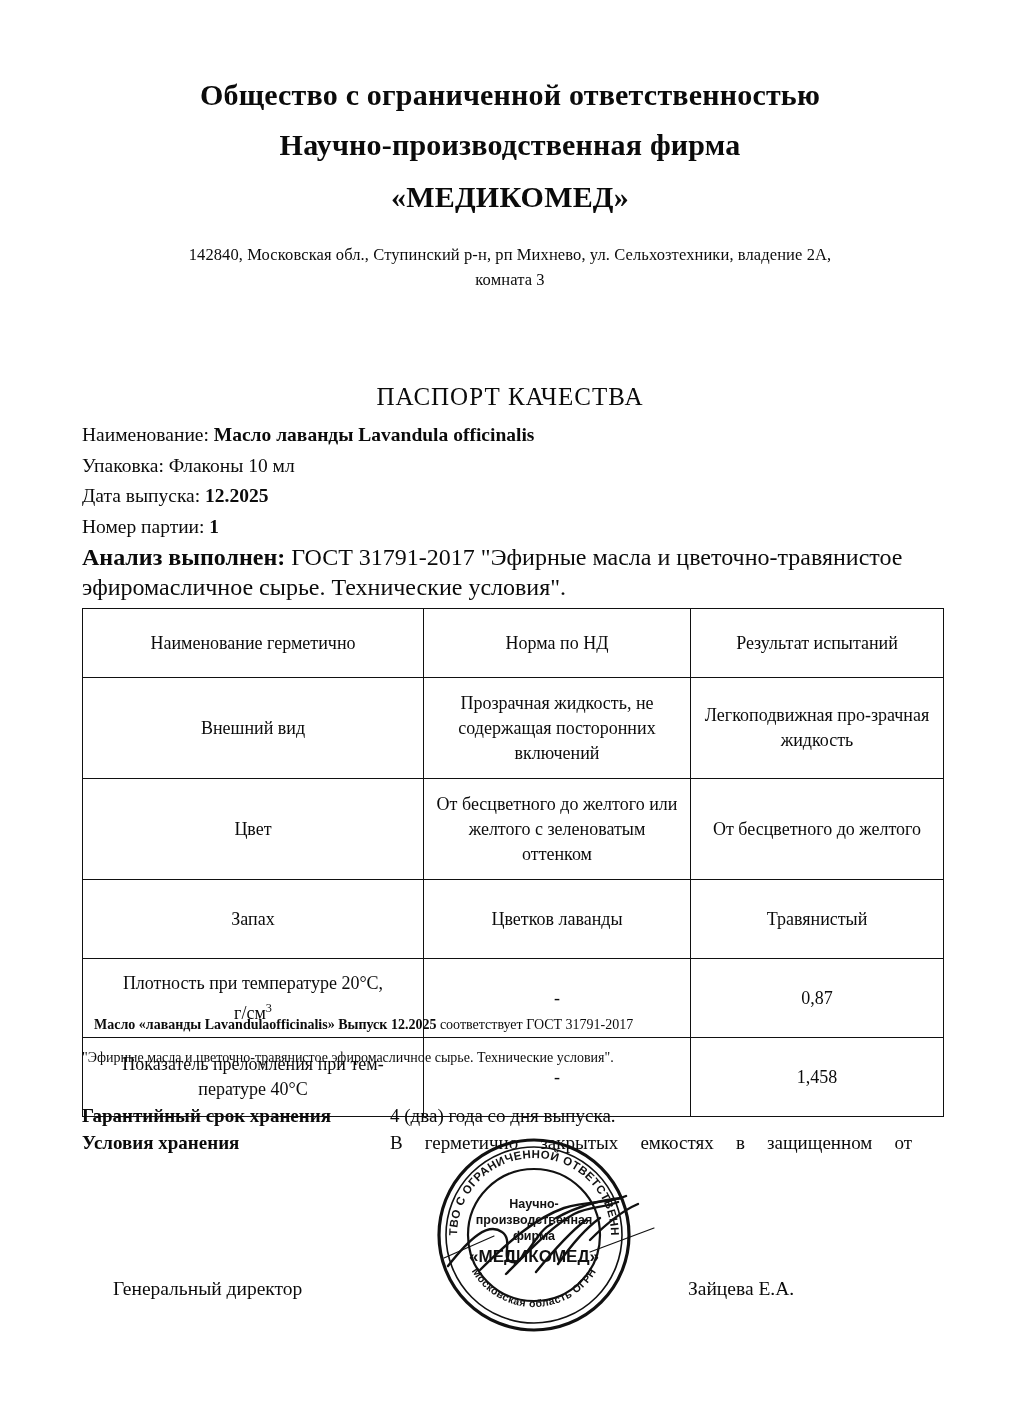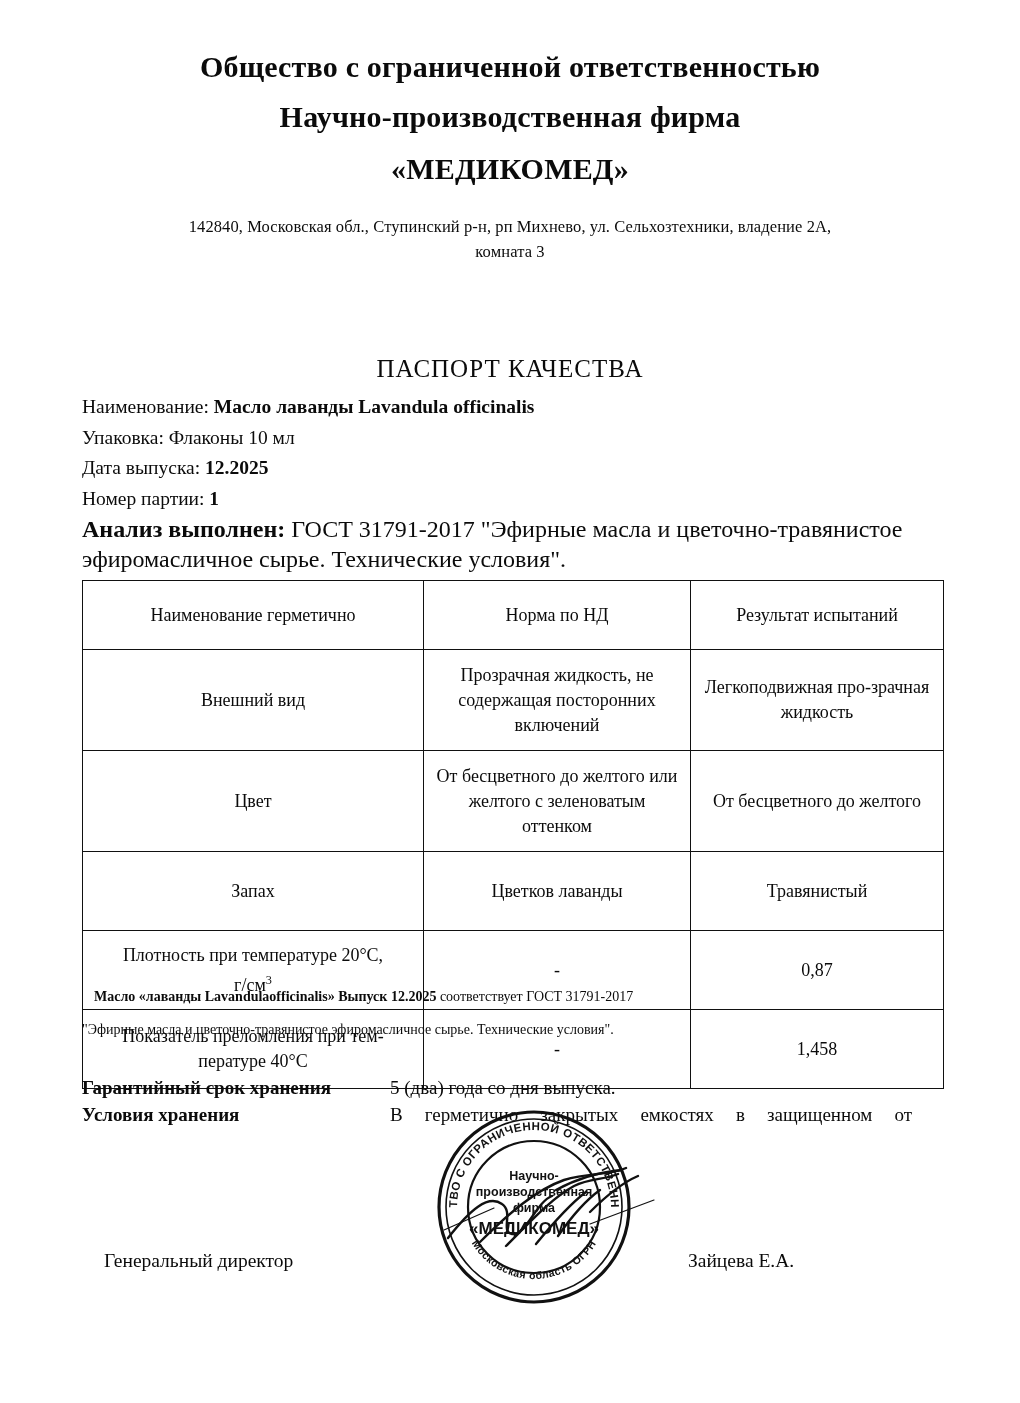--- a/index.html
+++ b/index.html
@@ -14,20 +14,21 @@
     position: relative;
     font-family: "Liberation Serif", "DejaVu Serif", serif;
     color: #0b0b0b;
     overflow: hidden;
   }
 
   .page {
     position: absolute;
     inset: 0;
     background: #ffffff;
+    margin-top: 28px;
   }
 
   
   .letterhead {
     position: absolute;
     left: 0;
     top: 44px;
     width: 1020px;
     text-align: center;
   }
@@ -152,21 +153,21 @@
   
   .sign-row {
     position: absolute;
     left: 0;
     top: 1250px;
     width: 1020px;
     font-size: 19.5px;
   }
   .sign-title {
     position: absolute;
-    left: 104px;
+    left: 113px;
     top: 0;
   }
   .sign-name {
     position: absolute;
     left: 688px;
     top: 0;
   }
 
   
   .stamp {
@@ -279,21 +280,21 @@
       <span class="b">Масло «лаванды Lavandulaofficinalis»  Выпуск</span>
       <span class="b">12.2025</span>
       <span>соответствует ГОСТ 31791-2017</span>
     </div>
     <div>"Эфирные масла и цветочно-травянистое эфиромасличное сырье. Технические условия".</div>
   </div>
 
   <div class="storage">
     <div class="storage-grid">
       <div class="storage-label">Гарантийный срок хранения</div>
-      <div class="storage-text">5 (два) года со дня выпуска.</div>
+      <div class="storage-text">4 (два) года со дня выпуска.</div>
       <div class="storage-label">Условия хранения</div>
       <div class="storage-text justify">В герметично закрытых емкостях в защищенном от</div>
     </div>
   </div>
 
   <div class="stamp">
     <svg width="198" height="198" viewBox="0 0 198 198" xmlns="http://www.w3.org/2000/svg">
       <defs>
         <path id="ringTop" d="M 22,99 A 77,77 0 0 1 176,99" fill="none"></path>
         <path id="ringBottom" d="M 27,99 A 72,72 0 0 0 171,99" fill="none"></path>

